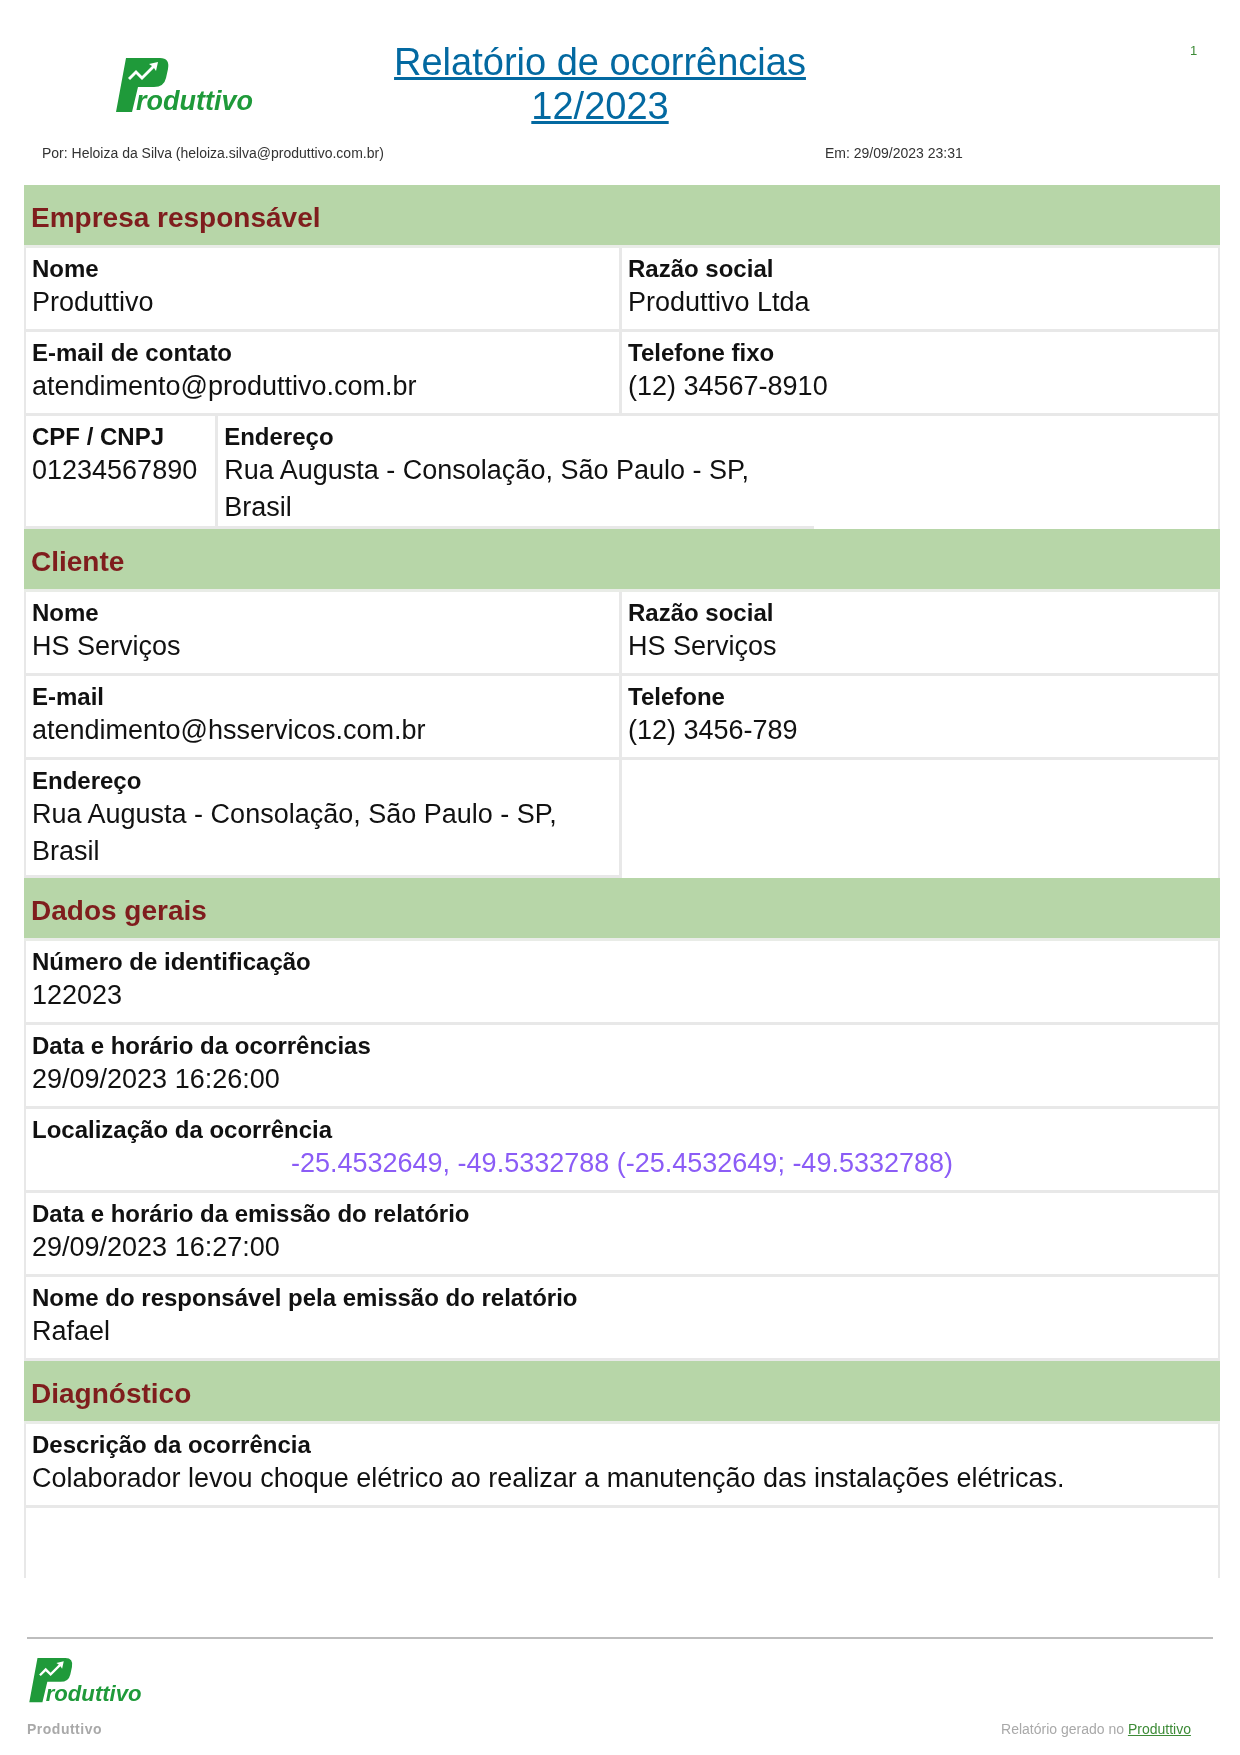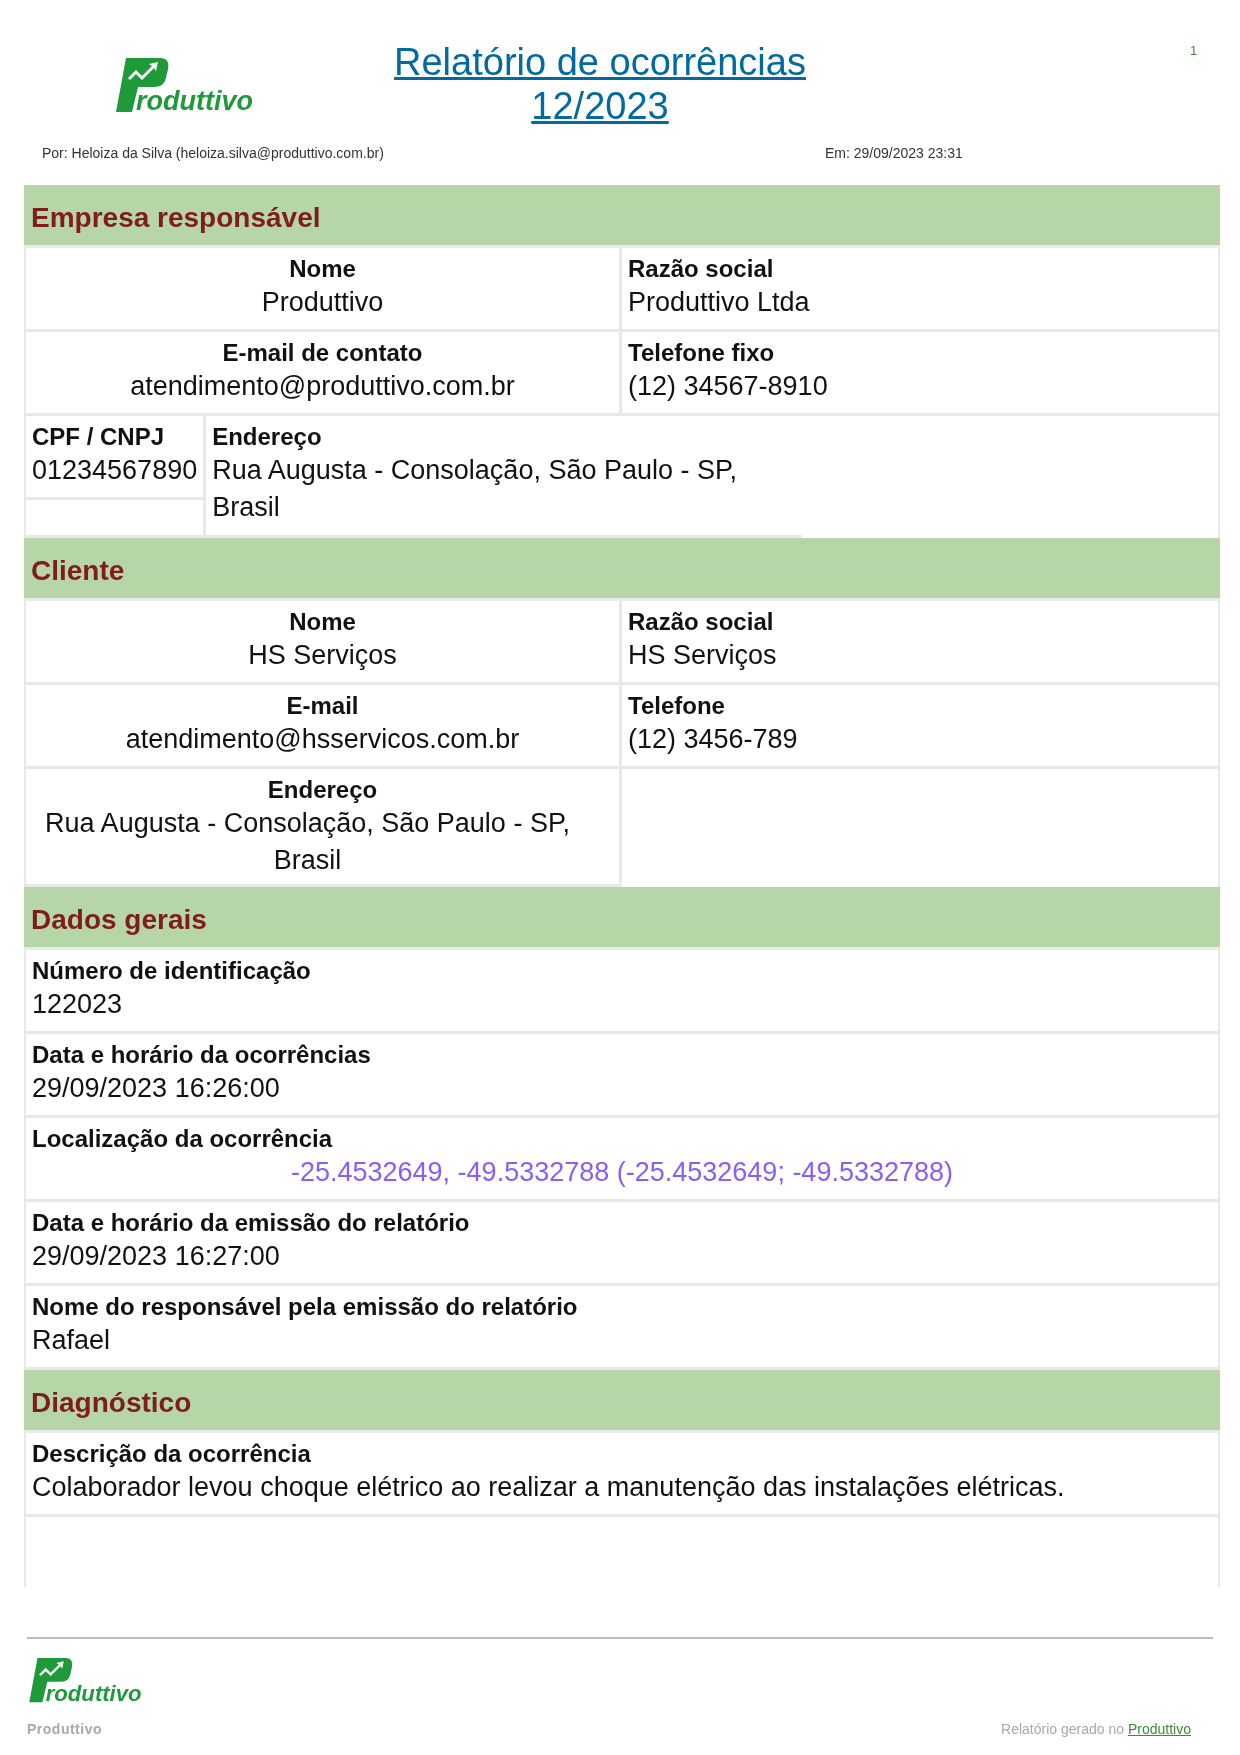--- a/index.html
+++ b/index.html
@@ -12,21 +12,21 @@
   .meta-left { left:42px; top:145px; font-size:14px; color:#333; }
   .meta-right { left:825px; top:145px; font-size:14px; color:#333; }
 
   .report { left:24px; top:185px; width:1196px; }
   .section-head { background:#b7d6a8; height:63px; box-sizing:border-box; padding-left:7px;
                   font-size:28px; font-weight:bold; line-height:66px; color:#7f1d1d;
                   border-bottom:3px solid #e9ece7; }
   .grid { display:flex; flex-wrap:wrap; border-left:2px solid #e8e8e8; border-right:2px solid #e8e8e8; box-sizing:border-box; }
   .cell { box-sizing:border-box; padding:6px 6px 0 6px; border-bottom:3px solid #e8e8e8; min-height:84px; }
   .cell.half { width:50%; }
-  .cell.half.left { border-right:3px solid #e8e8e8;text-align:center; }
+  .cell.half.left { border-right:3px solid #e8e8e8; }
   .cell.full { width:100%; }
   .lbl { font-size:24px; font-weight:bold; line-height:30px; color:#111; }
   .val { font-size:27px; line-height:37px; color:#111; }
   .val.link { color:#8b5cf6;text-align:center; }
   .cell.blank { min-height:38px; }
   .cell.empty-bottom { min-height:70px; border-bottom:none; }
 
   .footer-line { left:27px; top:1637px; width:1186px; height:2px; background:#bdbdbd; }
   .footer-logo { left:26px; top:1656px; width:128px; height:50px; }
   .footer-name { left:27px; top:1721px; font-size:14px; font-weight:bold; color:#a9a9a9; letter-spacing:0.5px; }
@@ -65,21 +65,21 @@
       <div class="val">Produttivo Ltda</div>
     </div>
     <div class="cell half left">
       <div class="lbl">E-mail de contato</div>
       <div class="val">atendimento@produttivo.com.br</div>
     </div>
     <div class="cell half">
       <div class="lbl">Telefone fixo</div>
       <div class="val">(12) 34567-8910</div>
     </div>
-    <div class="half left" style="display:flex;flex-direction:column;box-sizing:border-box;border-right:3px solid #e8e8e8;">
+    <div class="half left" style="display:flex;flex-direction:row;box-sizing:border-box;border-right:3px solid #e8e8e8;">
       <div class="cell full">
         <div class="lbl">CPF / CNPJ</div>
         <div class="val">01234567890</div>
       </div>
       <div class="cell full blank"></div>
     </div>
     <div class="cell half" style="min-height:112px;">
       <div class="lbl">Endereço</div>
       <div class="val" style="padding-right:30px;">Rua Augusta - Consolação, São Paulo - SP, Brasil</div>
     </div>

